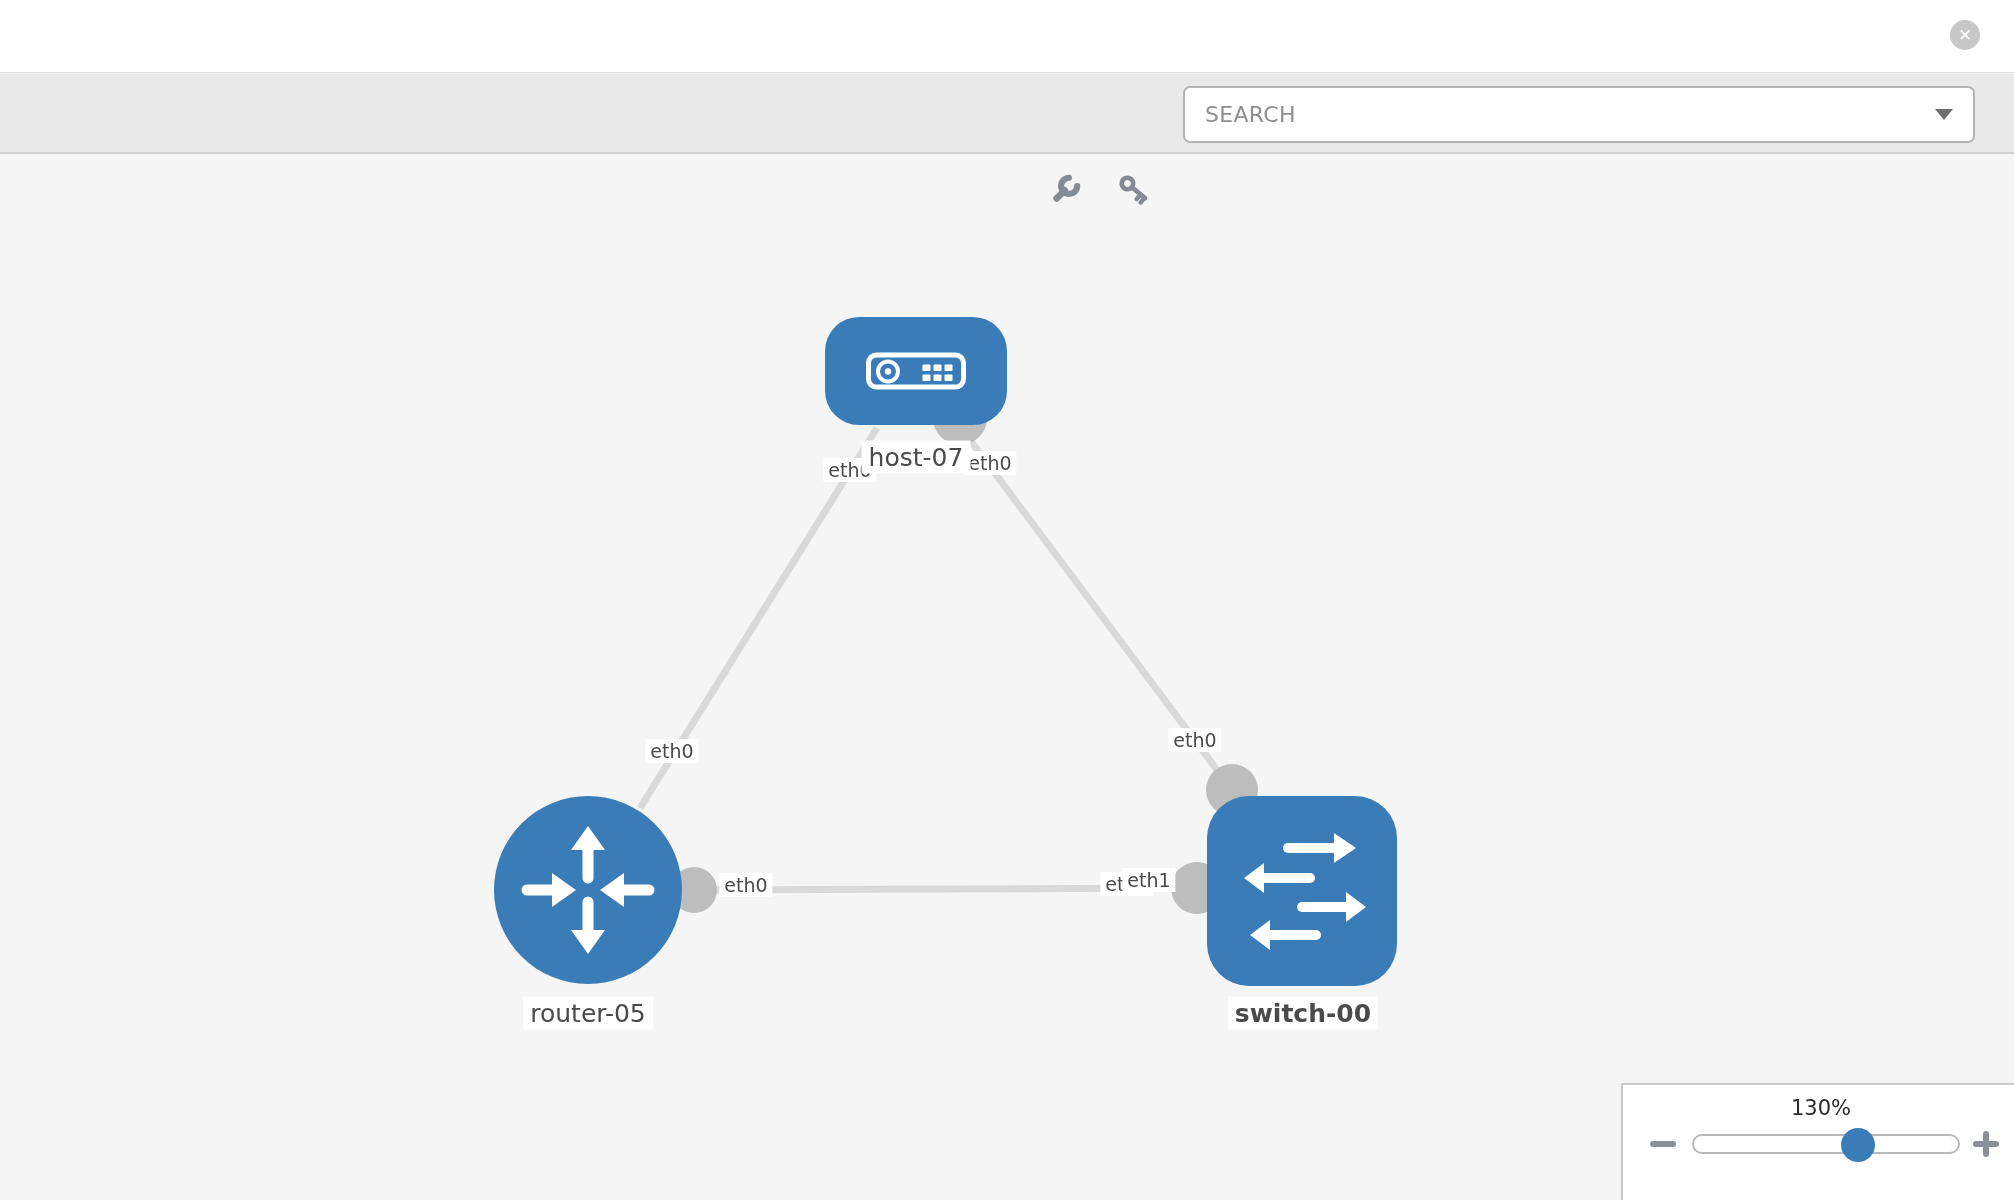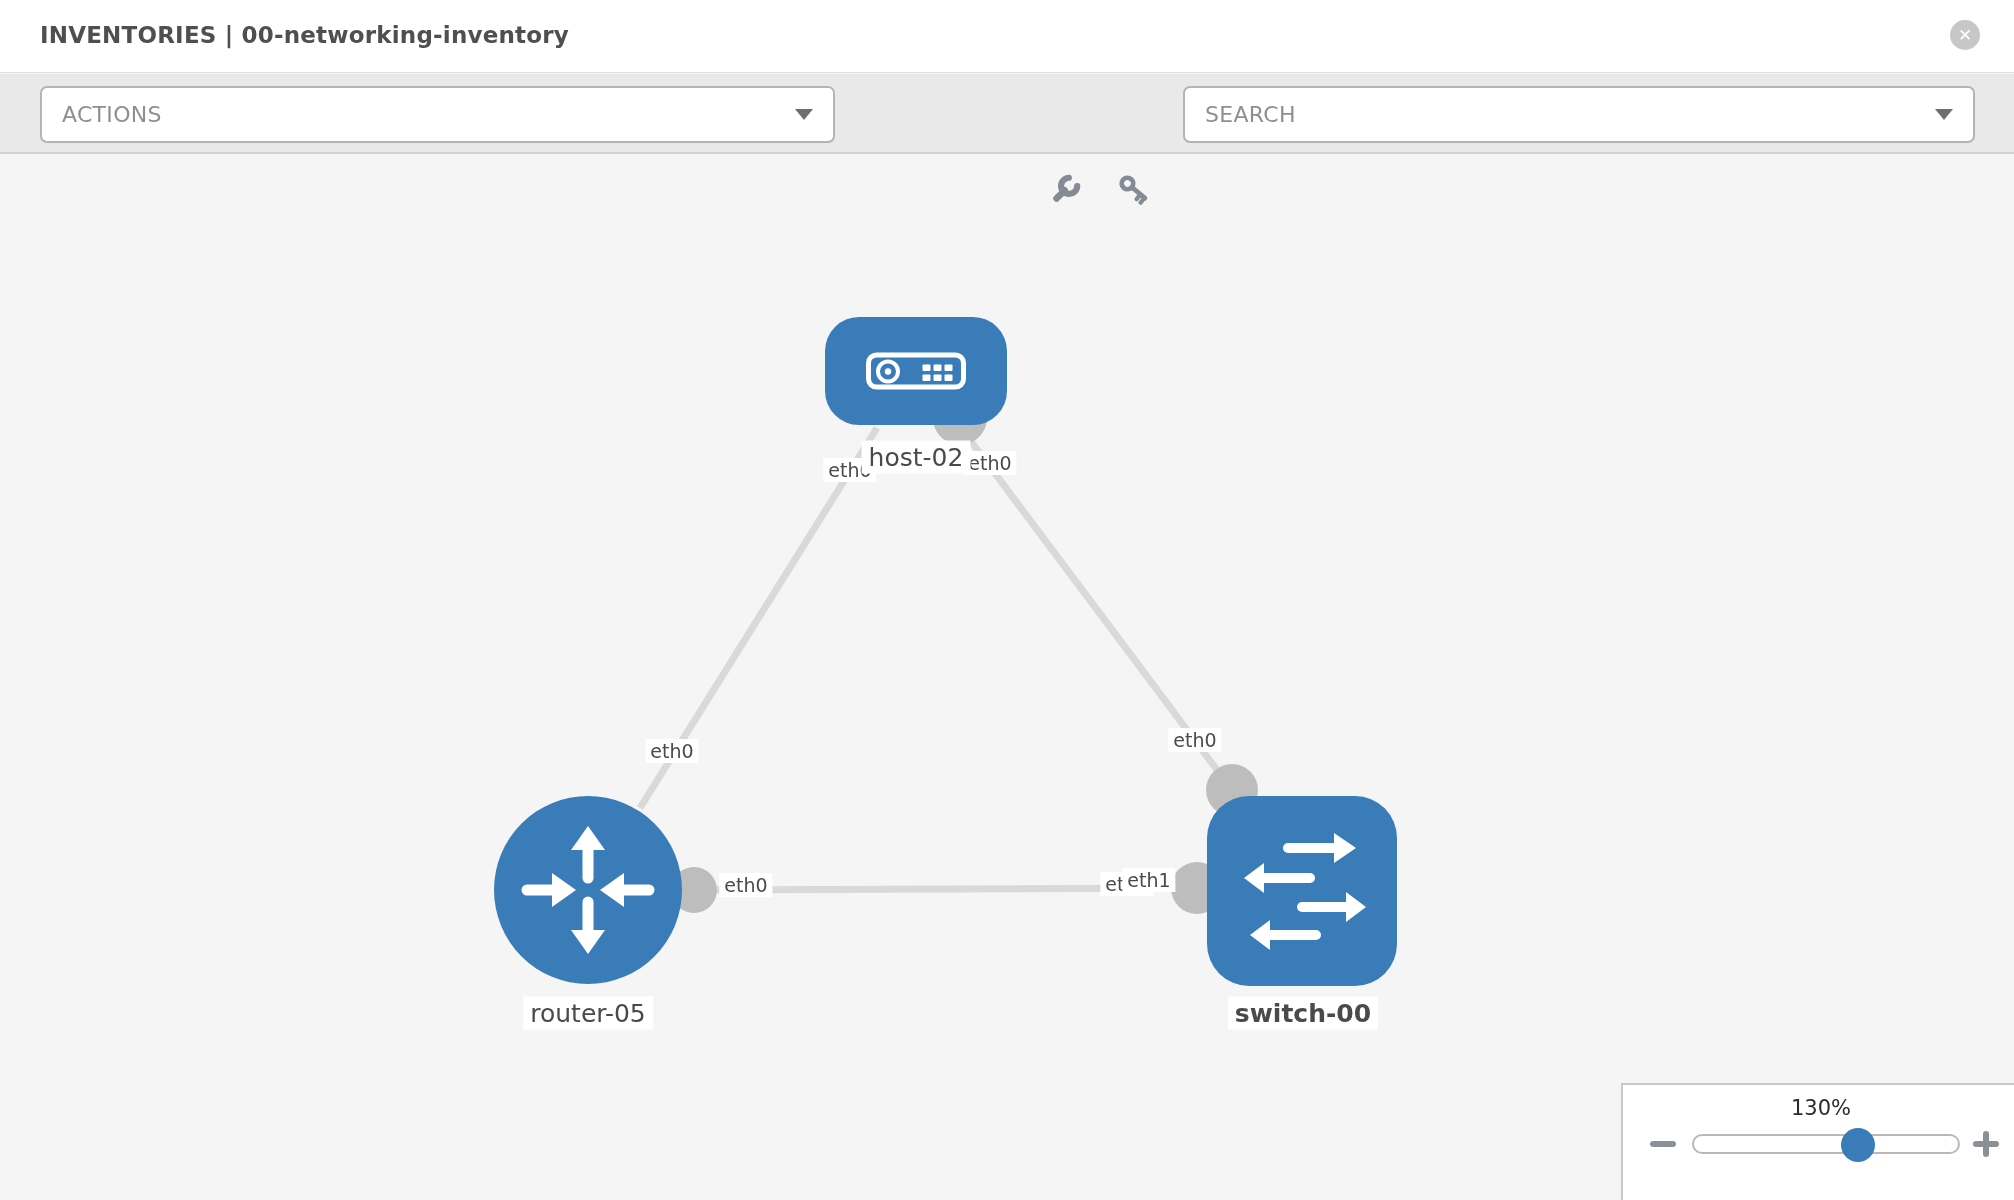--- a/index.html
+++ b/index.html
@@ -56,31 +56,26 @@
     border-radius:3px; background:#8b9096; }
   .zoom-track { position:absolute; left:69px; top:49px; width:268px; height:20px;
     background:#ffffff; border:2px solid #b9b9b9; border-radius:11px; cursor:pointer; }
   .zoom-handle { position:absolute; top:-8px; width:34px; height:34px;
     border-radius:50%; background:#3a7cb8; cursor:grab; }
 </style>
 </head>
 <body>
 
 <div class="header">
-  <div class="header-title">INVENTORIES | 00-networking-inventory</div>
   <div class="close-btn">
     <span>✕</span>
   </div>
 </div>
 
 <div class="toolbar">
-  <div class="dropdown dropdown-actions">
-    <span class="dropdown-label">ACTIONS</span>
-    <span class="caret"></span>
-  </div>
 
   <svg class="tool-icon wrench" viewBox="-20 -20 40 40">
     <g transform="rotate(45)" stroke="#858b94" fill="none" stroke-linecap="round">
       <line x1="0" y1="2" x2="0" y2="14" stroke-width="7"></line>
       <path d="M -6.2,-10.5 A 8.5,8.5 0 1 0 6.2,-10.5" stroke-width="6.5"></path>
     </g>
   </svg>
 
   <svg class="tool-icon key" viewBox="-20 -20 40 40">
     <g transform="rotate(40)" stroke="#858b94" fill="none" stroke-linecap="round">
@@ -148,21 +143,21 @@
       </g>
     </svg>
   <div id="labels-layer">
       <div class="iface-label" style="left: 850px; top: 314px;">eth0</div>
       <div class="iface-label" style="left: 990px; top: 307px;">eth0</div>
       <div class="iface-label" style="left: 672px; top: 595px;">eth0</div>
       <div class="iface-label" style="left: 1195px; top: 584px;">eth0</div>
       <div class="iface-label" style="left: 746px; top: 729px;">eth0</div>
       <div class="iface-label" style="left: 1127px; top: 728px;">eth0</div>
       <div class="iface-label" style="left: 1149px; top: 724px;">eth1</div>
-      <div class="node-label" style="left: 916px; top: 301px;">host-02</div>
+      <div class="node-label" style="left: 916px; top: 301px;">host-07</div>
       <div class="node-label" style="left: 588px; top: 857px;">router-05</div>
       <div class="node-label" style="left: 1303px; top: 857px; font-weight: bold;">switch-00</div>
     </div>
 </div>
 
 <div class="zoom-panel">
   <div class="zoom-level">130%</div>
   <div class="zoom-minus">
       <div class="bar-h"></div>
     </div>

